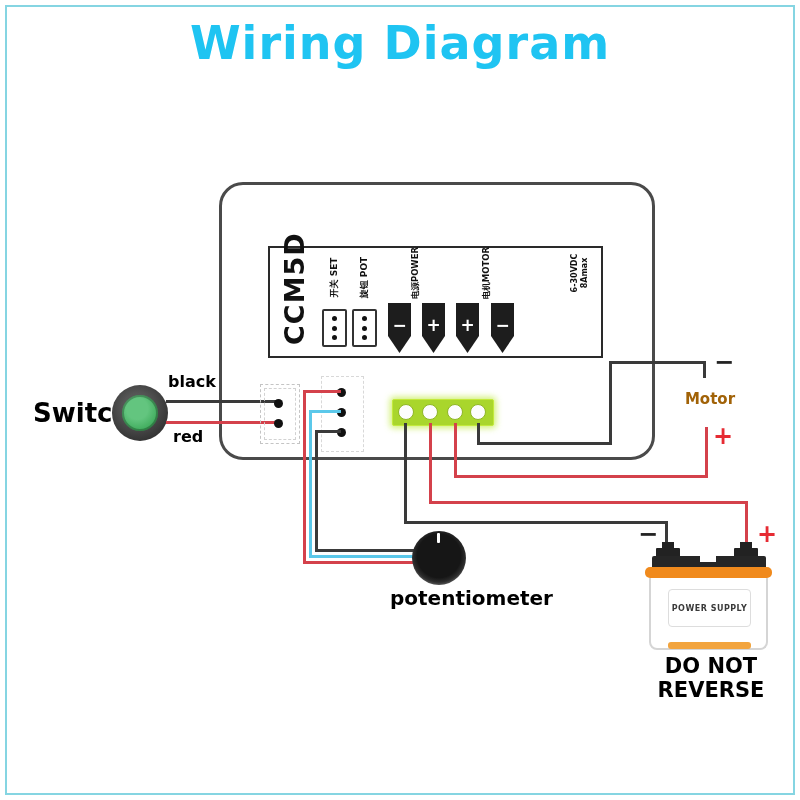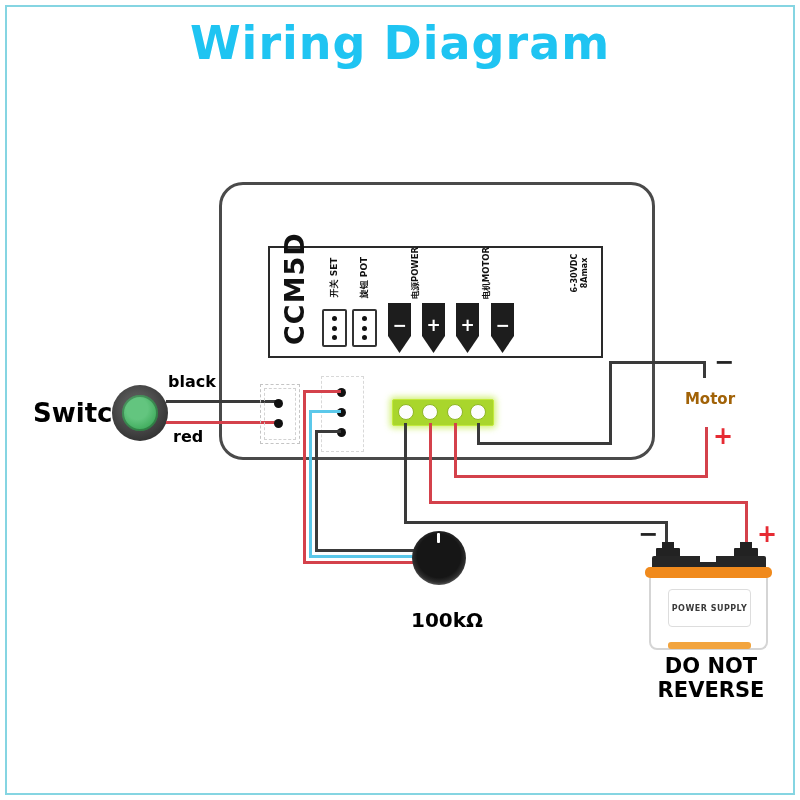--- a/index.html
+++ b/index.html
@@ -157,21 +157,21 @@
   <div class="wire wh wblack" style="left:609px;top:361px;width:97px;"></div>
   <div class="wire wv wblack" style="left:703px;top:361px;height:17px;"></div>
 
   <div class="sign" style="left:714px;top:348px;font-size:24px;">−</div>
   <div class="lbl" style="left:680px;top:390px;width:60px;text-align:center;font-size:15px;color:#a16207;">Motor</div>
   <div class="sign red" style="left:713px;top:422px;font-size:24px;">+</div>
 
   <div id="pot-knob">
     <div class="notch"></div>
   </div>
-  <div class="lbl" style="left:372px;top:608px;width:150px;text-align:center;font-size:20px;">100kΩ</div>
+  <div class="lbl" style="left:390px;top:586px;width:150px;text-align:center;font-size:20px;">potentiometer</div>
 
   <div class="sign" style="left:638px;top:520px;font-size:24px;">−</div>
   <div class="sign red" style="left:757px;top:520px;font-size:24px;">+</div>
   <div class="post-neck" style="left:662px;top:542px;"></div>
   <div class="post-base" style="left:656px;top:548px;"></div>
   <div class="post-neck" style="left:740px;top:542px;"></div>
   <div class="post-base" style="left:734px;top:548px;"></div>
   <div id="psu-cap"></div>
   <div id="psu-cap-notch"></div>
   <div id="psu-orange"></div>

